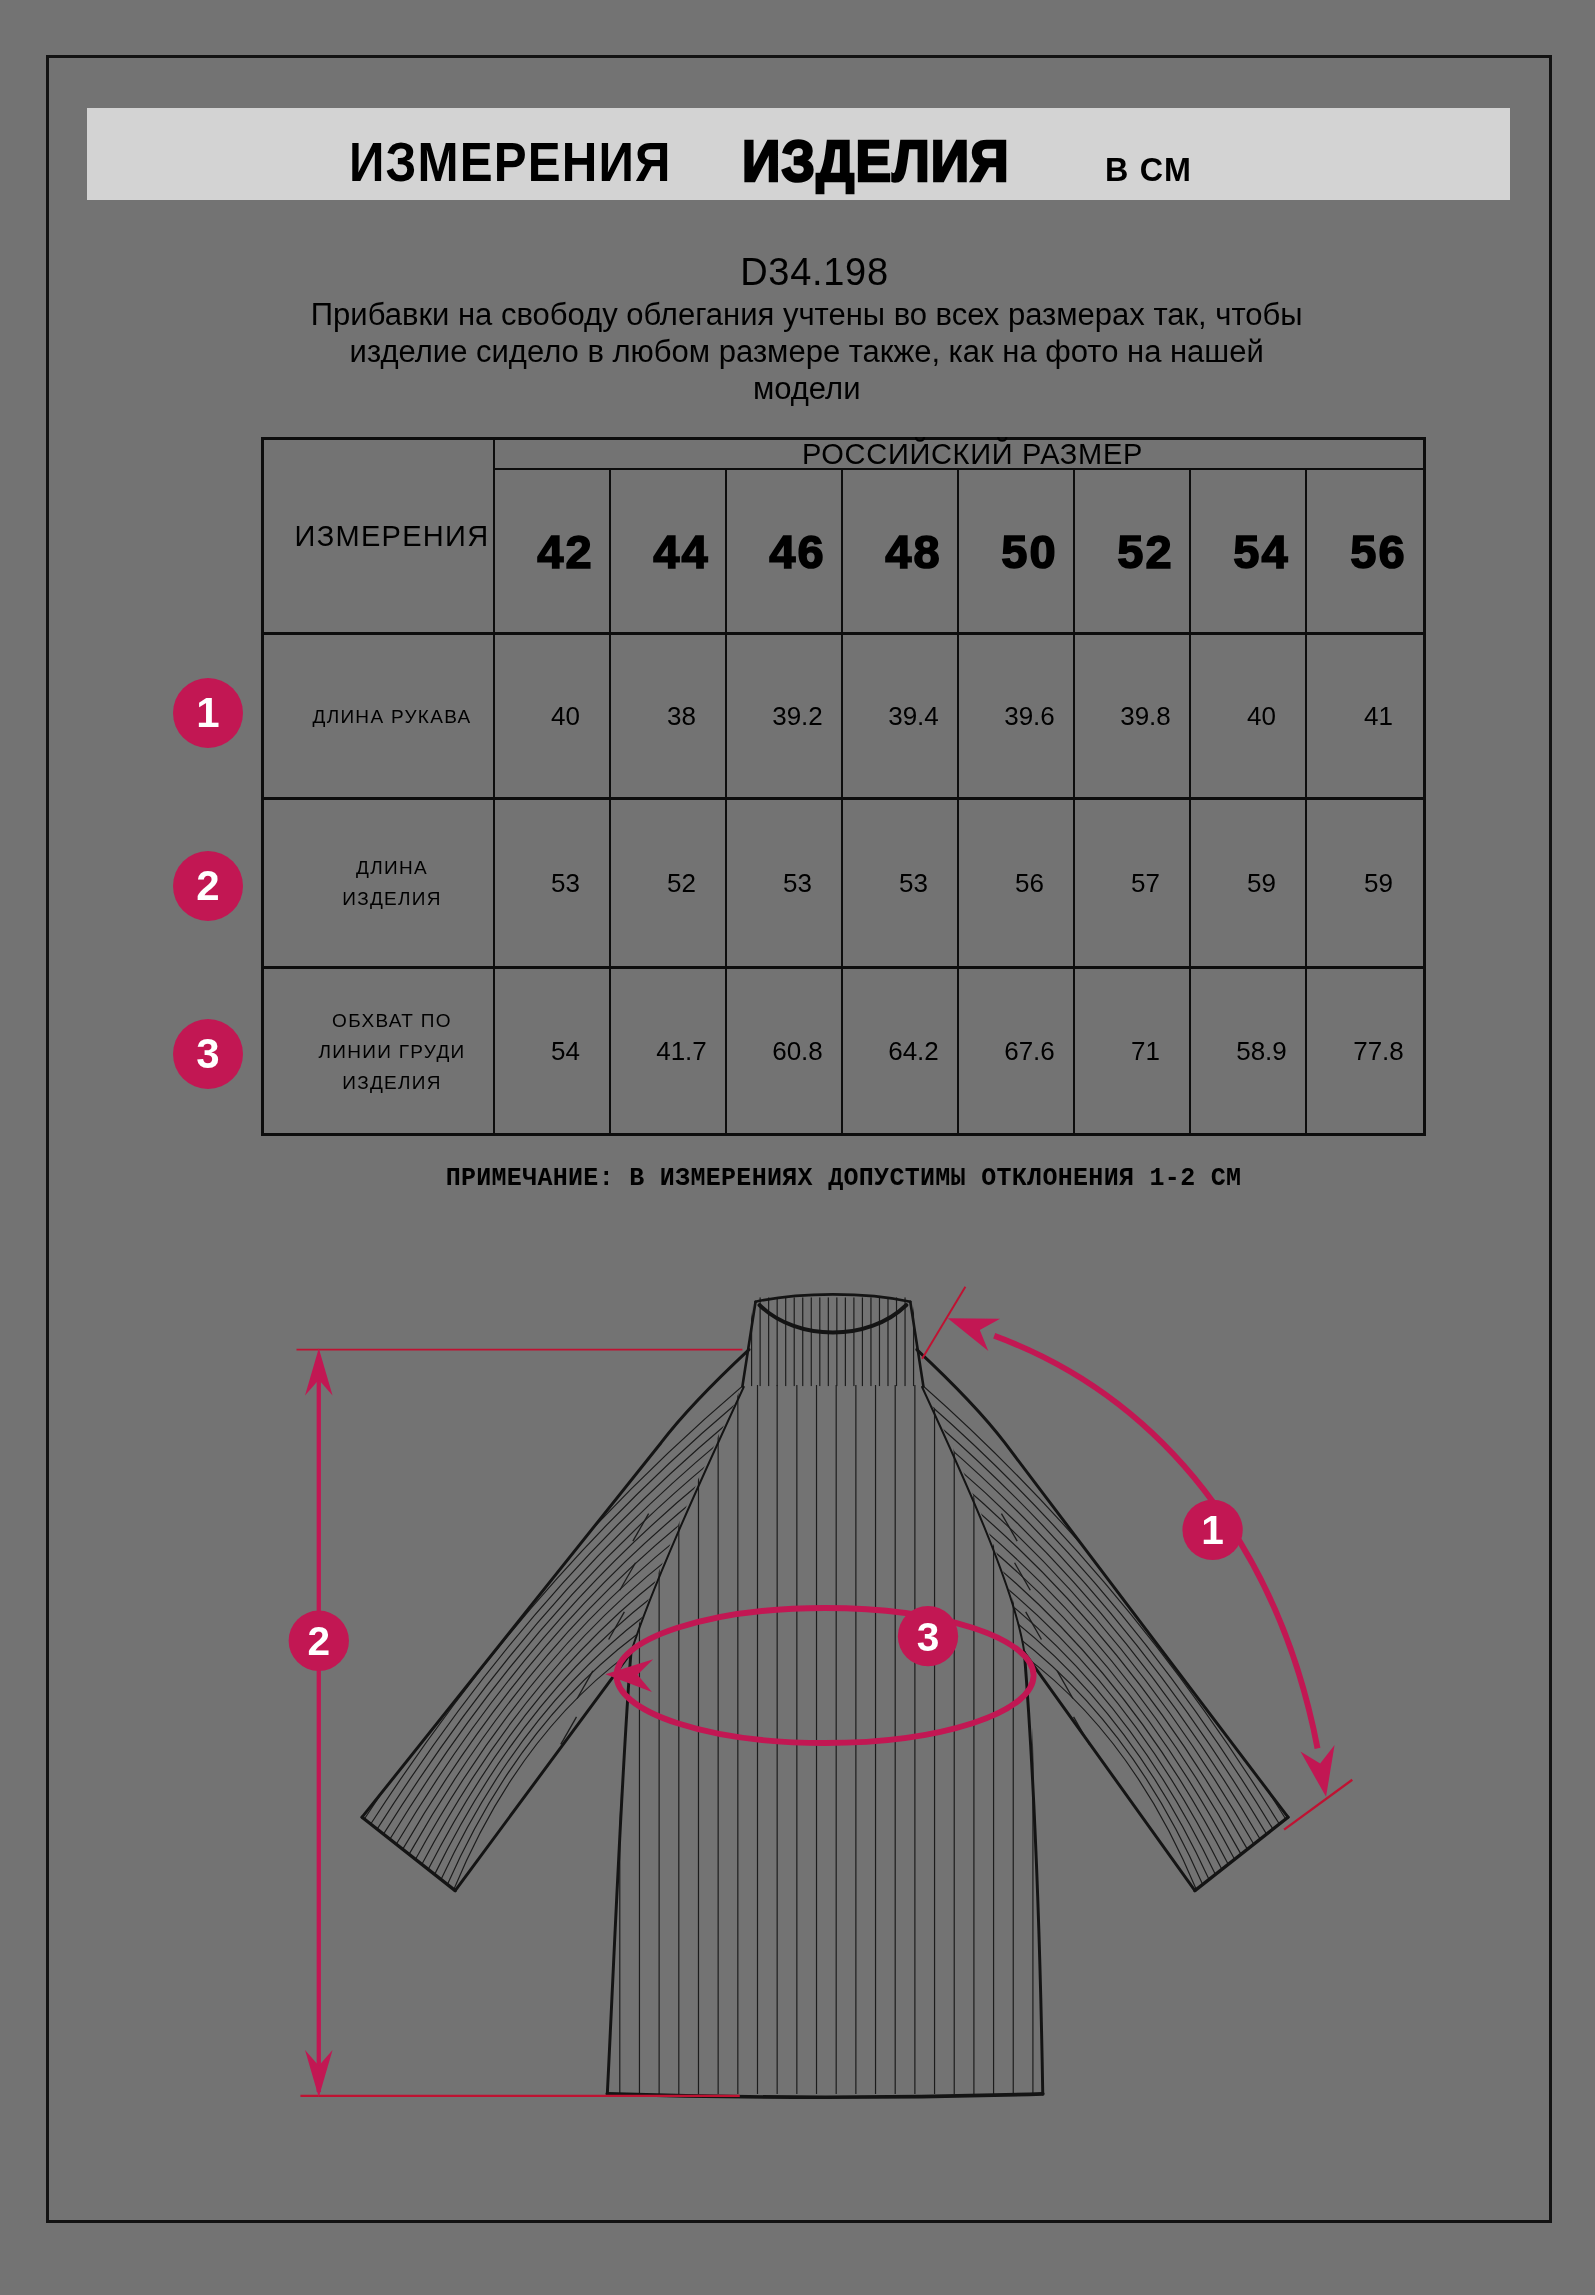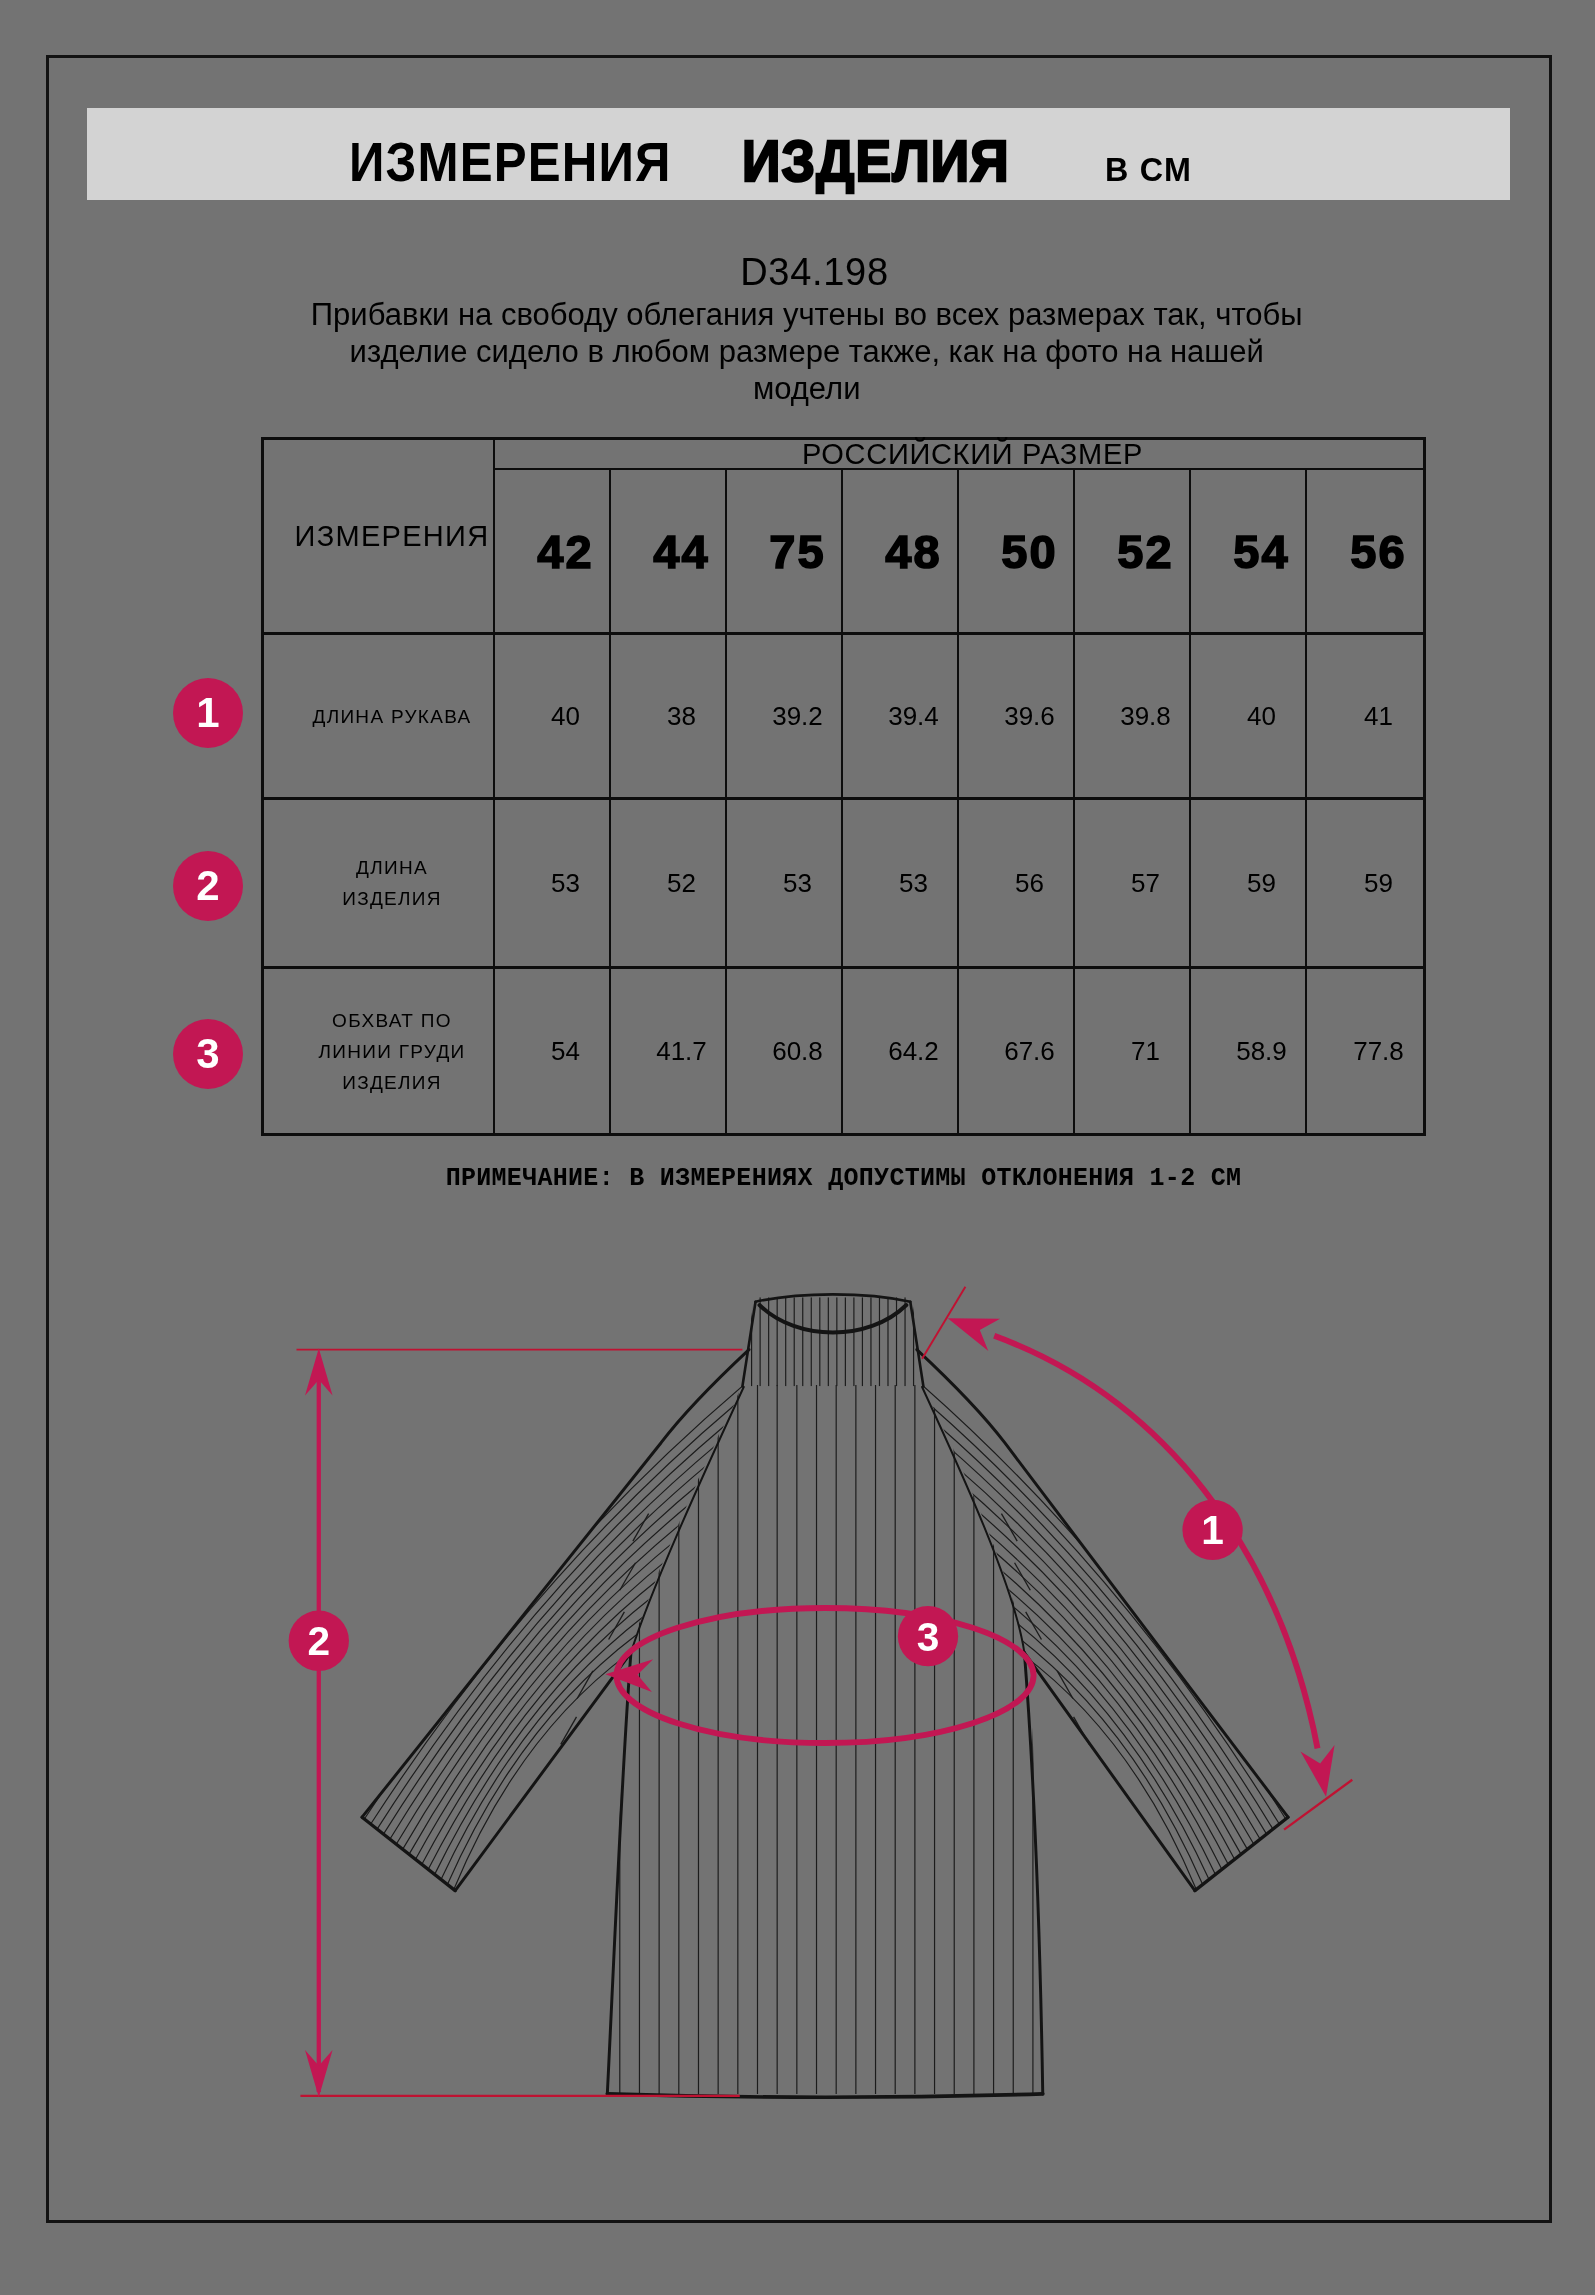--- a/index.html
+++ b/index.html
@@ -62,21 +62,21 @@
     <div>изделие сидело в любом размере также, как на фото на нашей</div>
     <div>модели</div>
   </div>
 
   <div class="size-table">
     <div class="cell corner b-r b-b-thick">ИЗМЕРЕНИЯ</div>
     <div class="cell group-hd b-b-thin">РОССИЙСКИЙ РАЗМЕР</div>
 
     <div class="cell size-num b-r b-b-thick">42</div>
     <div class="cell size-num b-r b-b-thick">44</div>
-    <div class="cell size-num b-r b-b-thick">75</div>
+    <div class="cell size-num b-r b-b-thick">46</div>
     <div class="cell size-num b-r b-b-thick">48</div>
     <div class="cell size-num b-r b-b-thick">50</div>
     <div class="cell size-num b-r b-b-thick">52</div>
     <div class="cell size-num b-r b-b-thick">54</div>
     <div class="cell size-num b-b-thick">56</div>
 
     <div class="cell row-label b-r b-b-thick">ДЛИНА РУКАВА</div>
     <div class="cell val b-r b-b-thick">40</div>
     <div class="cell val b-r b-b-thick">38</div>
     <div class="cell val b-r b-b-thick">39.2</div>

